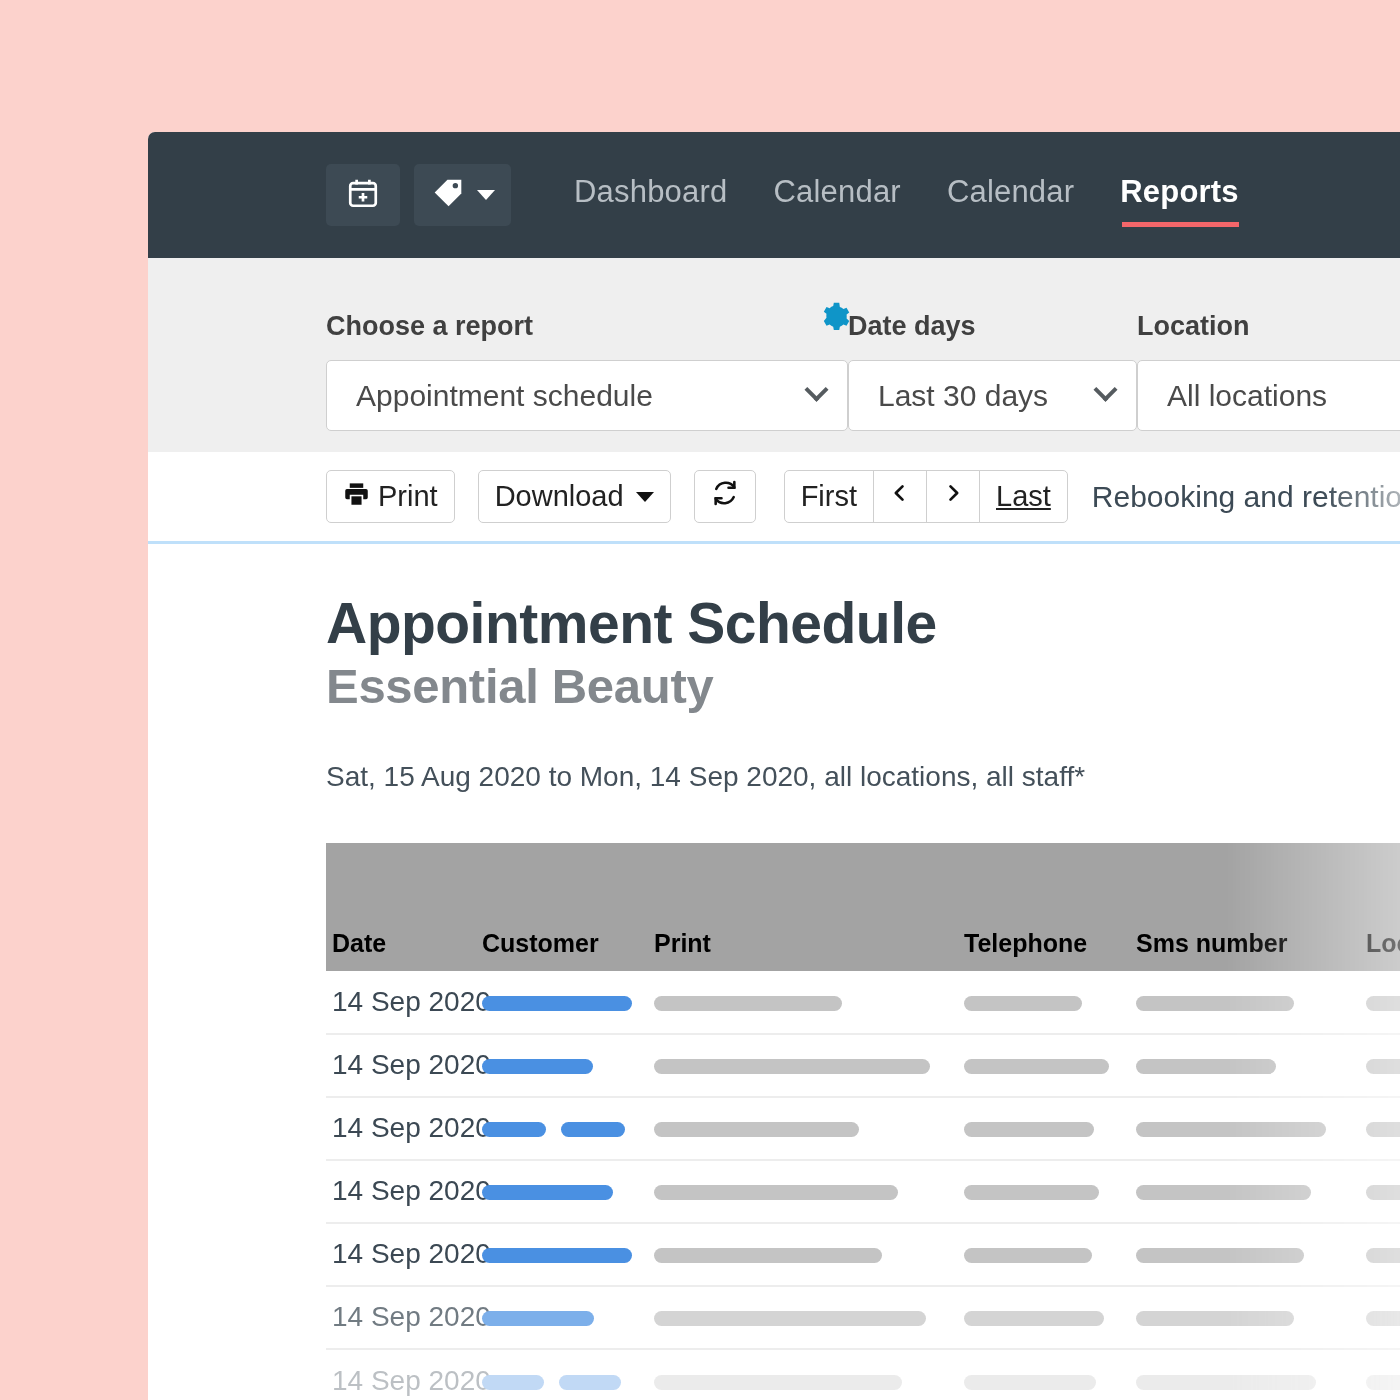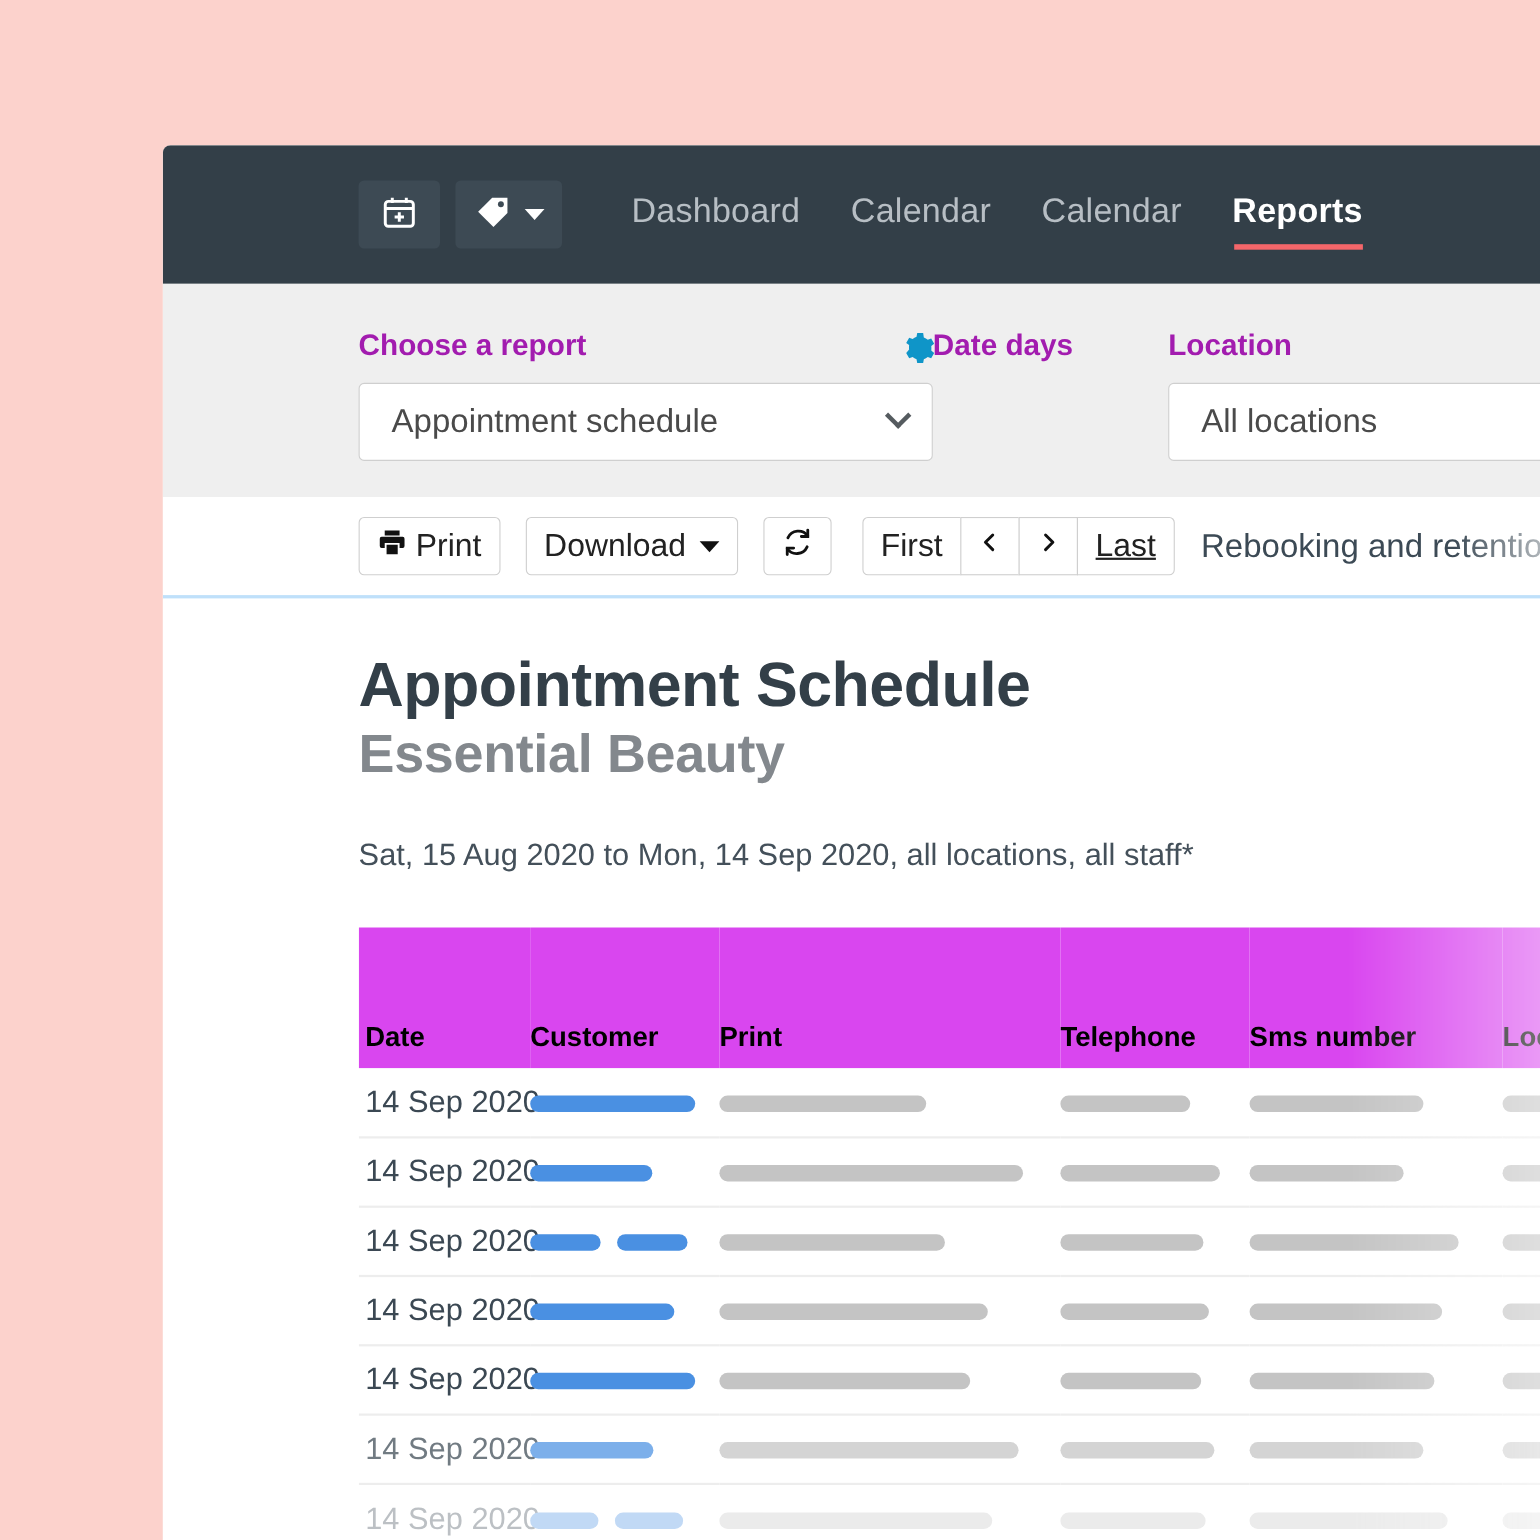--- a/index.html
+++ b/index.html
@@ -94,24 +94,25 @@
   }
 
   .filter-group { position: relative; }
   .filter-group.report   { width: 546px; }
   .filter-group.daterange{ width: 303px; }
   .filter-group.location { width: 360px; }
 
   .filter-label {
     font-size: 27px;
     font-weight: bold;
-    color: #a21caf;
+    color: #404040;
     margin-bottom: 18px;
     display: block;
     white-space: nowrap;
+    margin-top: 12px;
   }
 
   .gear-icon {
     position: absolute;
     left: 494px;
     top: 2px;
   }
 
   .select-box {
     background: #ffffff;
@@ -213,21 +214,21 @@
   
   #report-table {
     margin-top: 50px;
     width: 1232px;
     border-collapse: collapse;
     table-layout: fixed;
   }
 
   #report-table thead tr { height: 128px; }
   #report-table thead th {
-    background: #d946ef;
+    background: #a3a3a3;
     font-size: 25px;
     font-weight: bold;
     color: #000000;
     text-align: left;
     vertical-align: bottom;
     padding-bottom: 14px;
     line-height: 1.12;
   }
   #report-table thead th:first-child { padding-left: 6px; }
 
@@ -317,20 +318,24 @@
         </svg>
       </span>
       <div class="select-box">
         <span>Appointment schedule</span>
         <span class="chev"></span>
       </div>
     </div>
 
     <div class="filter-group daterange">
       <span class="filter-label">Date days</span>
+      <div class="select-box">
+        <span>Last 30 days</span>
+        <span class="chev"></span>
+      </div>
     </div>
 
     <div class="filter-group location">
       <span class="filter-label">Location</span>
       <div class="select-box">
         <span>All locations</span>
       </div>
     </div>
   </div>
 

